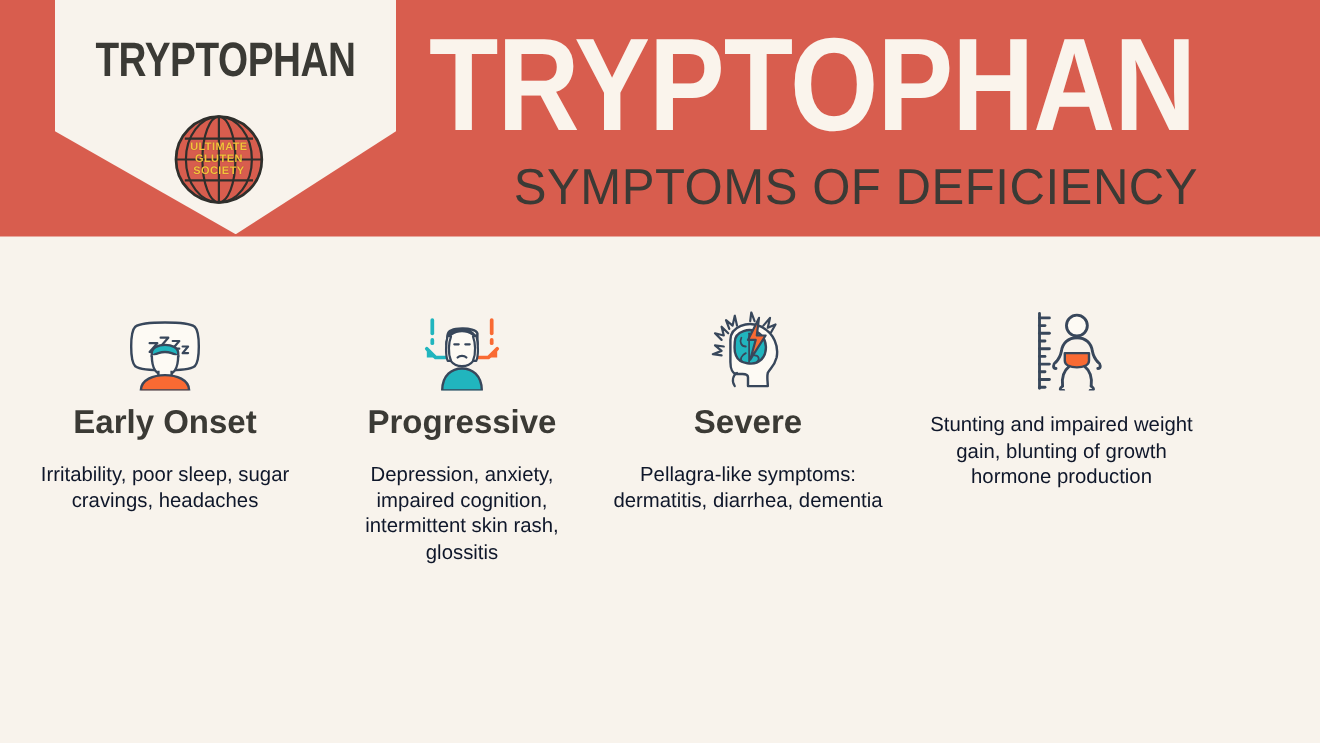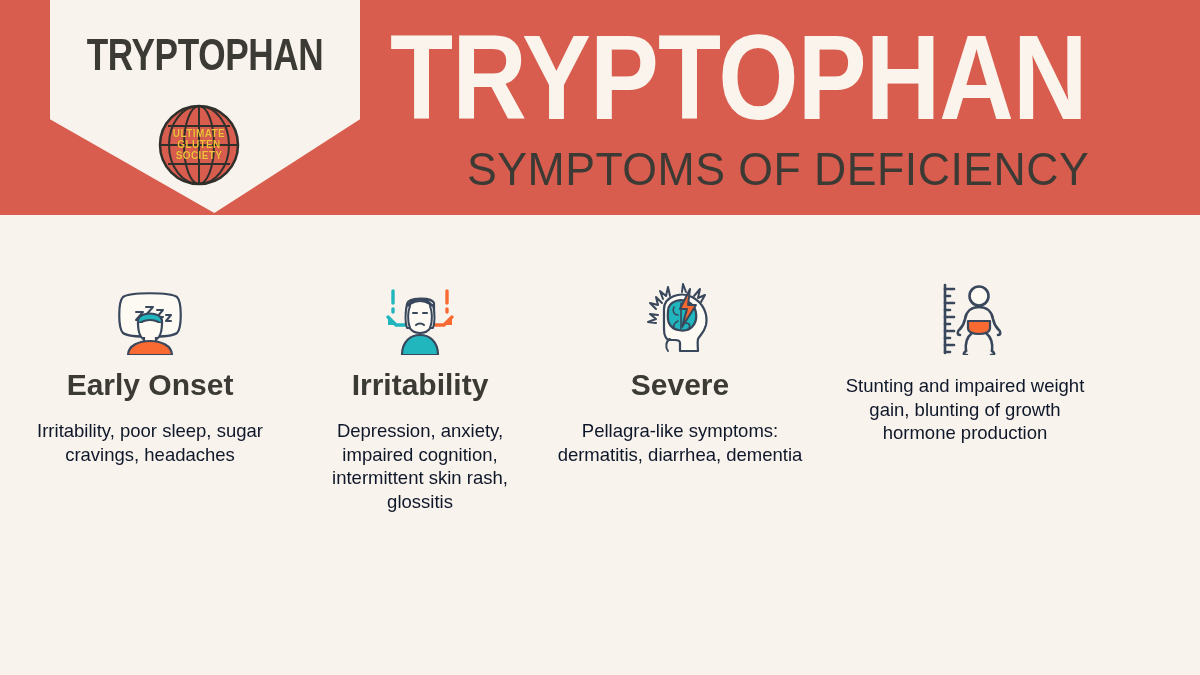--- a/index.html
+++ b/index.html
@@ -230,21 +230,21 @@
           <path d="M33 22 C31 30, 31 40, 33 45 L36 45 C33 38, 34 28, 36 23 Z" fill="#fdfaf4" stroke="#38475b" stroke-width="2" stroke-linejoin="round"></path>
           <path d="M59 22 C61 30, 61 40, 59 45 L56 45 C59 38, 58 28, 56 23 Z" fill="#fdfaf4" stroke="#38475b" stroke-width="2" stroke-linejoin="round"></path>
           <g stroke="#38475b" stroke-width="2" stroke-linecap="round" fill="none">
             <path d="M39 30 h4"></path>
             <path d="M49 30 h4"></path>
             <path d="M42 42 C44 40, 48 40, 50 42"></path>
           </g>
           <path d="M28 72 C28 58, 37 52, 46 52 C55 52, 64 58, 64 72 Z" fill="#21b5be" stroke="#38475b" stroke-width="2.2" stroke-linejoin="round"></path>
         </svg>
       </div>
-      <div class="col-heading">Irritability</div>
+      <div class="col-heading">Progressive</div>
       <div class="col-body">Depression, anxiety, impaired cognition, intermittent skin rash, glossitis</div>
     </div>
 
     <div class="col col-3">
       <div class="col-icon">
         <svg width="92" height="72" viewBox="0 0 92 72">
           <g stroke="#38475b" stroke-width="2" fill="none" stroke-linejoin="round" stroke-linecap="round">
             <path d="M28 20 l-6 -6 l2 8 l-8 -2 l6 6"></path>
             <path d="M24 32 l-8 -1 l6 5 l-8 3 l8 1"></path>
             <path d="M36 13 l-2 -9 l-2 9 l-6 -5 l3 8"></path>

